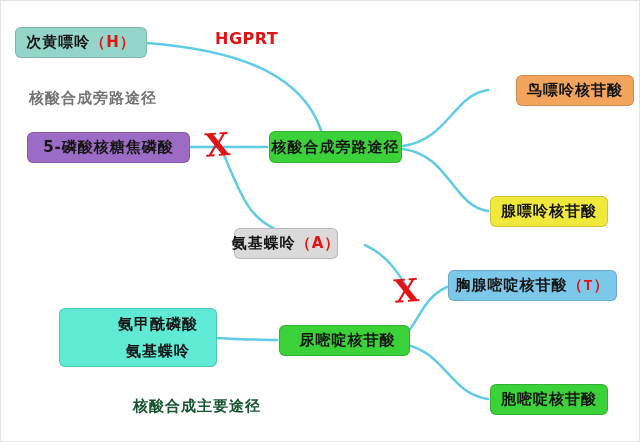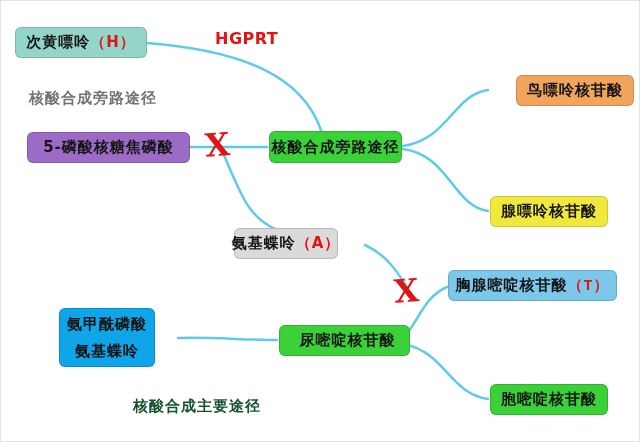--- a/index.html
+++ b/index.html
@@ -80,21 +80,21 @@
   <div class="box" style="left: 233px; top: 227px; width: 104px; height: 31px; background-color: rgb(218, 218, 218);">
     <span>氨基蝶呤</span>
       <span class="marker" style="color: rgb(226, 20, 19);">（A）</span>
   </div>
 
   <div class="box" style="left: 447px; top: 269px; width: 169px; height: 31px; background-color: rgb(124, 200, 234); font-family: Liberation Mono, monospace;">
     <span>胸腺嘧啶核苷酸</span>
       <span class="marker" style="color: rgb(226, 20, 19);">（T）</span>
   </div>
 
-  <div class="box multiline" style="left: 58px; top: 307px; width: 96px; height: 59px; background-color: #0ea5e9;">
+  <div class="box multiline" style="left: 58px; top: 307px; width: 118px; height: 59px; background-color: #5eead4; padding-left: 40px;">
     <span>氨甲酰磷酸</span>
     <span>氨基蝶呤</span>
   </div>
 
   <div class="box" style="left: 278px; top: 324px; width: 125px; height: 31px; background-color: rgb(59, 209, 57); padding-left: 6px;">
     <span>尿嘧啶核苷酸</span>
   </div>
 
   <div class="box" style="left: 489px; top: 383px; width: 118px; height: 31px; background-color: rgb(59, 209, 57);">
     <span>胞嘧啶核苷酸</span>

